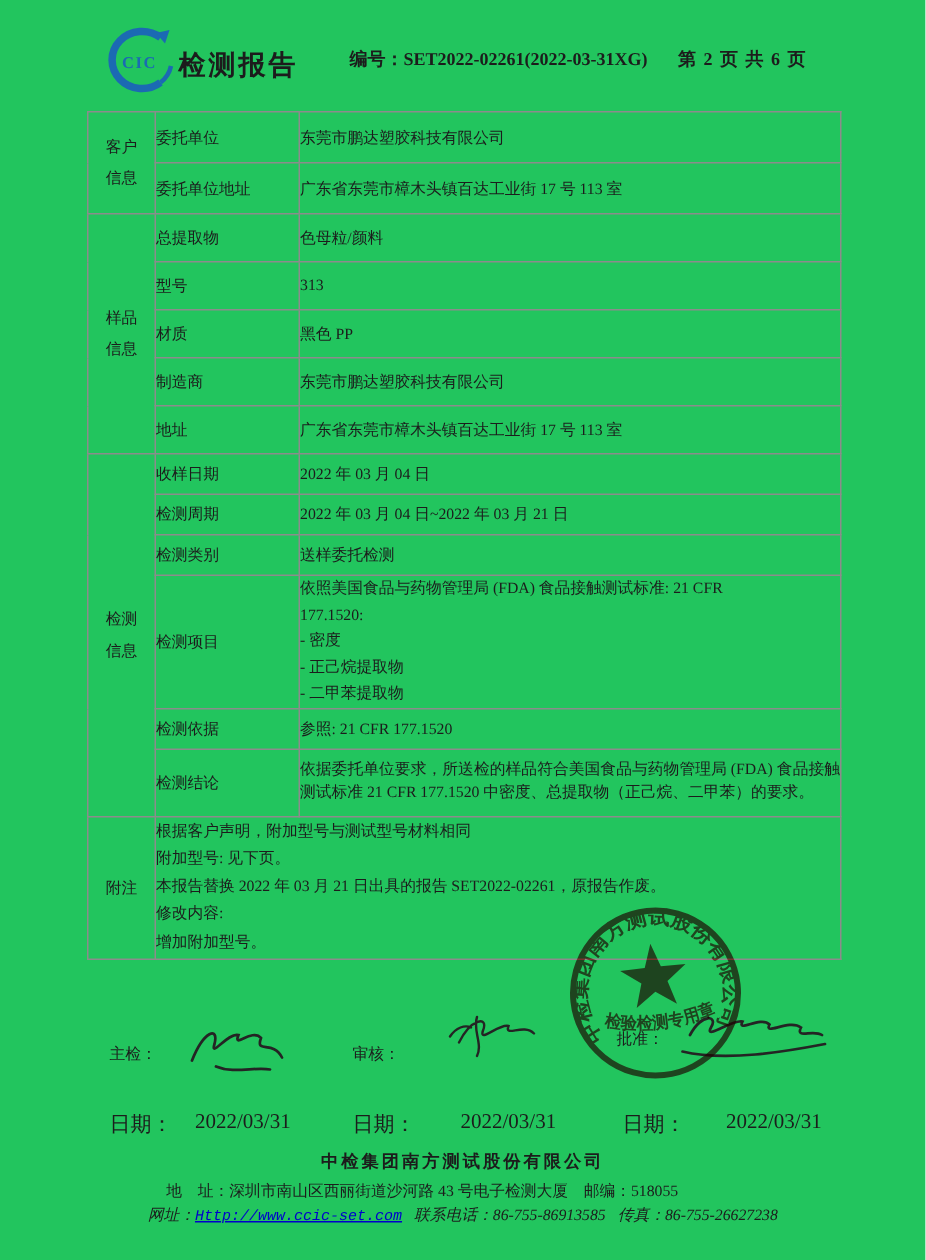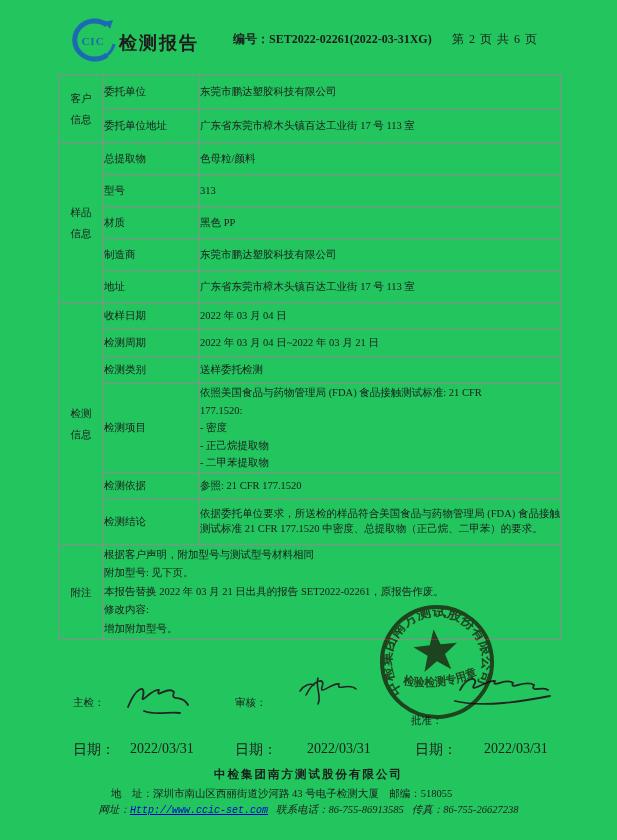--- a/index.html
+++ b/index.html
@@ -4,21 +4,21 @@
 <style>
   html,body{margin:0;padding:0;background:#ffffff;}
   .page{
     position:relative;width:617px;height:840px;background:#22c55e;overflow:hidden;
     font-family:"Liberation Serif","DejaVu Serif",serif;color:#1c1c1c;
   }
   
   .hdr-logo{position:absolute;left:60px;top:16px;width:66px;height:48px;}
   .hdr-title{position:absolute;left:119px;top:31px;font-size:18px;font-weight:bold;letter-spacing:2px;}
   .hdr-no{position:absolute;left:233px;top:31px;font-size:12px;font-weight:bold;}
-  .hdr-page{position:absolute;left:452px;top:31px;font-size:12px;font-weight:normal;letter-spacing:1px;}
+  .hdr-page{position:absolute;left:452px;top:31px;font-size:12px;font-weight:bold;letter-spacing:1px;}
   
   table.rpt{position:absolute;left:58px;top:74px;width:502px;border-collapse:collapse;table-layout:fixed;}
   table.rpt td{border:1px solid #8c8c8c;font-size:10.5px;vertical-align:middle;padding:0;}
   td.sec{text-align:center;line-height:21px;}
   td.lbl{padding-left:9px;}
   td.val{padding-left:11px;}
   tr.h35{height:34px;} tr.h32{height:32px;} tr.h27{height:27px;}
   tr.hItems{height:89px;} tr.hConcl{height:45px;} tr.hNotes{height:95px;}
   td.items{vertical-align:top;padding:3px 6px 0 11px;margin-top:40px;}
   td.items div{line-height:17.4px;}
@@ -148,21 +148,21 @@
   </table>
 
   <div class="sig-label" style="left:73px;top:696px;">主检：</div>
   <svg class="sig-svg" style="left:122px;top:679px;" width="80" height="40">
     <path d="M6,28 C14,8 24,5 21,17 C18,27 30,9 37,11 C33,21 46,6 52,13 C48,24 60,14 66,26 M22,32 C34,37 48,32 58,34" fill="none" stroke="#242424" stroke-width="1.8" stroke-linecap="round"></path>
   </svg>
   <div class="sig-label" style="left:235px;top:696px;">审核：</div>
   <svg class="sig-svg" style="left:292px;top:673px;" width="75" height="42">
     <path d="M14,22 C22,6 34,4 30,14 C27,23 41,9 47,11 C44,19 57,9 64,16 M26,5 C23,14 30,23 26,31 M8,18 C12,12 18,10 22,12" fill="none" stroke="#242424" stroke-width="1.6" stroke-linecap="round"></path>
   </svg>
-  <div class="sig-label" style="left:411px;top:686px;margin-top:28px;">批准：</div>
+  <div class="sig-label" style="left:411px;top:686px;">批准：</div>
   <svg class="sig-svg" style="left:452px;top:668px;" width="105" height="48">
     <path d="M8,22 C16,7 27,9 22,17 C17,26 37,11 43,13 C39,21 55,9 61,15 C57,23 74,11 82,17 C78,25 90,18 96,22 M3,33 C32,40 72,33 98,28" fill="none" stroke="#242424" stroke-width="1.8" stroke-linecap="round"></path>
   </svg>
 
   <div class="sig-date" style="left:73px;top:741px;">日期：</div>
   <div class="sig-date" style="left:130px;top:741px;">2022/03/31</div>
   <div class="sig-date" style="left:235px;top:741px;">日期：</div>
   <div class="sig-date" style="left:307px;top:741px;">2022/03/31</div>
   <div class="sig-date" style="left:415px;top:741px;">日期：</div>
   <div class="sig-date" style="left:484px;top:741px;">2022/03/31</div>

